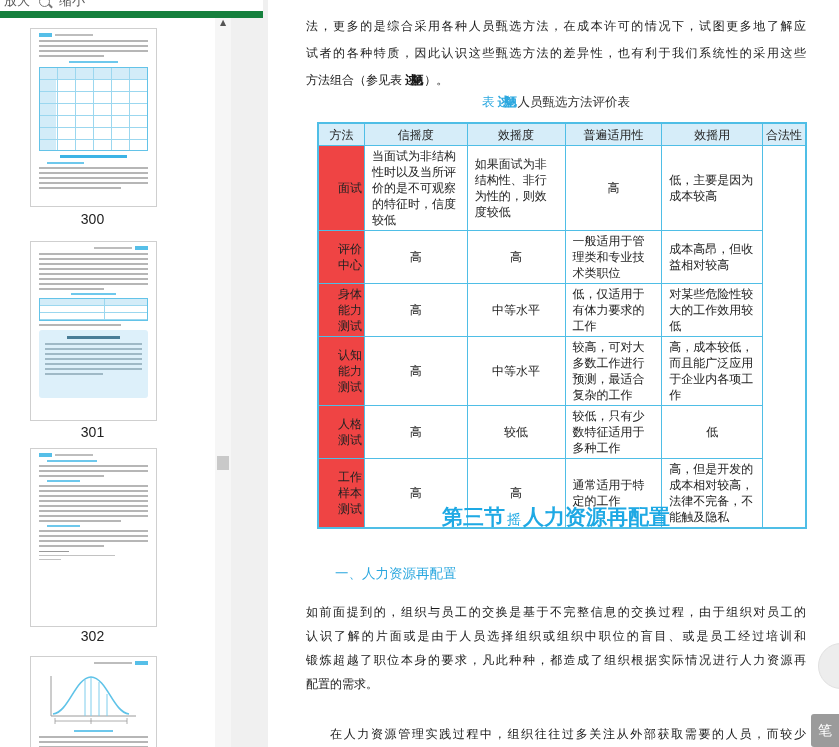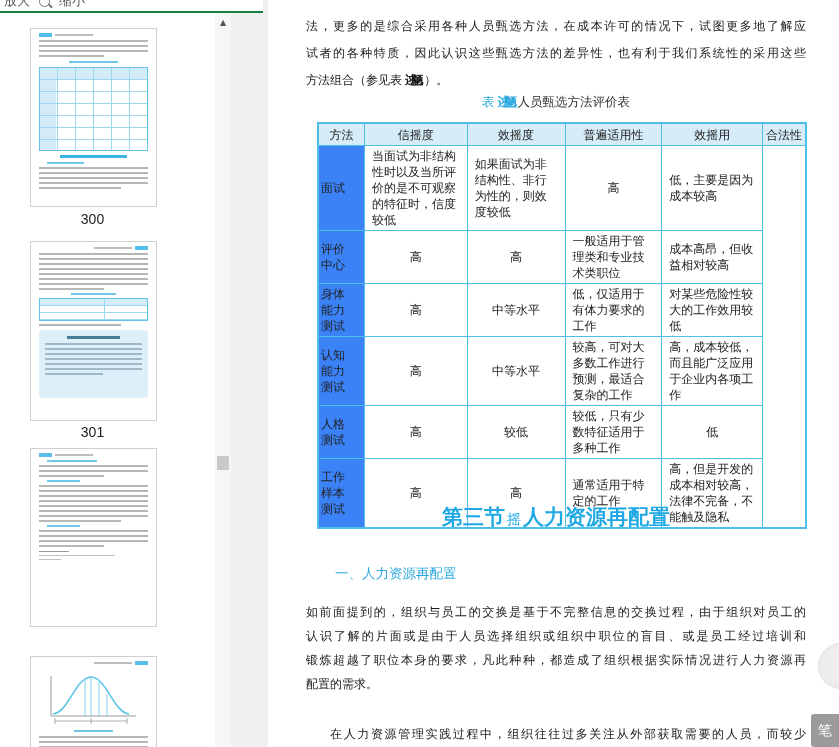--- a/index.html
+++ b/index.html
@@ -1,19 +1,19 @@
 <!DOCTYPE html>
 <html><head>
 <meta charset="utf-8">
 <style>
   html,body{margin:0;padding:0;width:839px;height:747px;overflow:hidden;background:#fff;
     font-family:"Liberation Serif",serif;}
   
   .toolbar{position:absolute;left:0;top:0;width:263px;height:11px;background:#fff;
-    border-bottom:2px solid #15803d;overflow:hidden;z-index:5;}
+    border-bottom:7px solid #15803d;overflow:hidden;z-index:5;}
   .toolbar-inner{position:absolute;top:-8px;left:4px;display:flex;align-items:center;gap:9px;
     font-family:"Liberation Sans",sans-serif;font-size:13px;color:#555;white-space:nowrap;}
   .mag{display:inline-block;width:9px;height:9px;border:1.5px solid #777;border-radius:50%;position:relative;}
   .mag:after{content:"";position:absolute;width:5px;height:1.5px;background:#777;transform:rotate(45deg);right:-4px;bottom:-1px;}
   
   .sidebar{position:absolute;left:0;top:11px;width:215px;height:736px;background:#fff;overflow:hidden;}
   .thumb{position:absolute;left:30px;width:125px;background:#fff;border:1px solid #cfcfcf;overflow:hidden;}
   .thumb-label{position:absolute;left:0;width:185px;text-align:center;
     font-family:"Liberation Sans",sans-serif;font-size:14px;color:#222;}
   .pm{position:relative;width:100%;height:100%;padding:3px 8px;box-sizing:border-box;}
@@ -58,21 +58,21 @@
   .caption{position:absolute;left:38px;top:94px;width:500px;text-align:center;
     font-size:12.5px;color:#333;}
   .caption .cblue{color:#2aa7df;}
   
   .seltable{position:absolute;left:49px;top:122px;border-collapse:collapse;table-layout:fixed;
     width:490px;font-size:12px;line-height:16px;color:#222;}
   .seltable,.seltable td,.seltable th{border:1px solid #4fbee6;}
   .seltable{border:2px solid #4fbee6;}
   .seltable th{background:#d6edf9;font-weight:400;height:19px;padding:1px 2px;}
   .seltable td{padding:2px 7px;vertical-align:middle;overflow:hidden;}
-  .seltable td.method{background:#3b82f6;text-align:left;white-space:pre-line;padding:2px 2px;}
+  .seltable td.method{background:#ef4444;text-align:right;white-space:pre-line;padding:2px 2px;}
   .seltable td.c{text-align:center;}
   .seltable tbody tr:nth-child(1){height:71px;}
   .seltable tbody tr:nth-child(2){height:45px;}
   .seltable tbody tr:nth-child(3){height:51px;}
   .seltable tbody tr:nth-child(4){height:55px;}
   .seltable tbody tr:nth-child(5){height:52px;}
   .seltable tbody tr:nth-child(6){height:60px;}
   .sechead{position:absolute;left:38px;top:502px;width:500px;text-align:center;
     font-size:21px;line-height:30px;font-weight:700;color:#1ea9e4;}
   .sechead .glitch{font-size:14px;font-weight:400;margin:0 2px;}
@@ -174,20 +174,21 @@
       <div class="bl" style="width:30%;margin-left:8px;"></div>
       <div class="ln"></div>
         <div class="ln"></div>
         <div class="ln"></div>
         <div class="ln s60"></div>
       <div class="fnote"></div>
       <div class="tln" style="width:70%;"></div>
         <div class="tln" style="width:20%;"></div>
     </div>
   </div>
+  <div class="thumb-label" style="top:617px;">302</div>
 
   <div class="thumb" style="top:645px;height:160px;">
     <div class="pm">
       <div class="mh r">
           <span class="hl"></span>
           <span class="chip"></span>
         </div>
       <svg width="105" height="58" viewBox="0 0 105 58">
         <path d="M12 8 V48 H97" fill="none" stroke="#9a9a9a" stroke-width="1"></path>
         <path d="M14 46 C 30 44, 36 10, 52 9 C 68 10, 74 44, 90 46" fill="none" stroke="#5fc3e8" stroke-width="1.6"></path>

